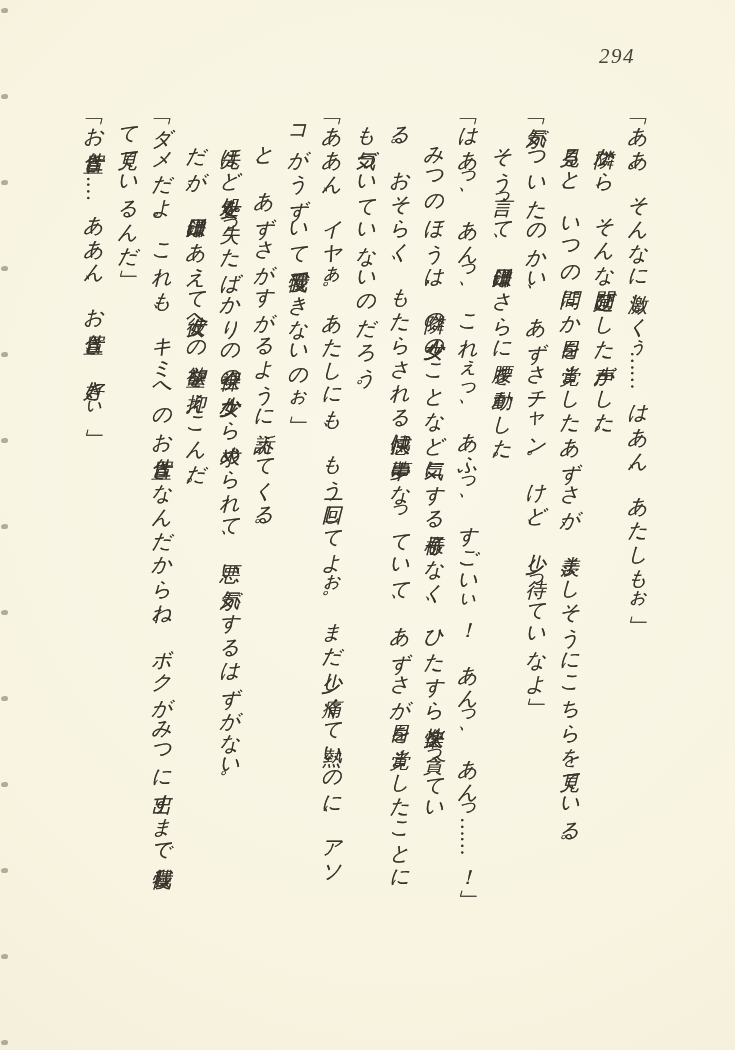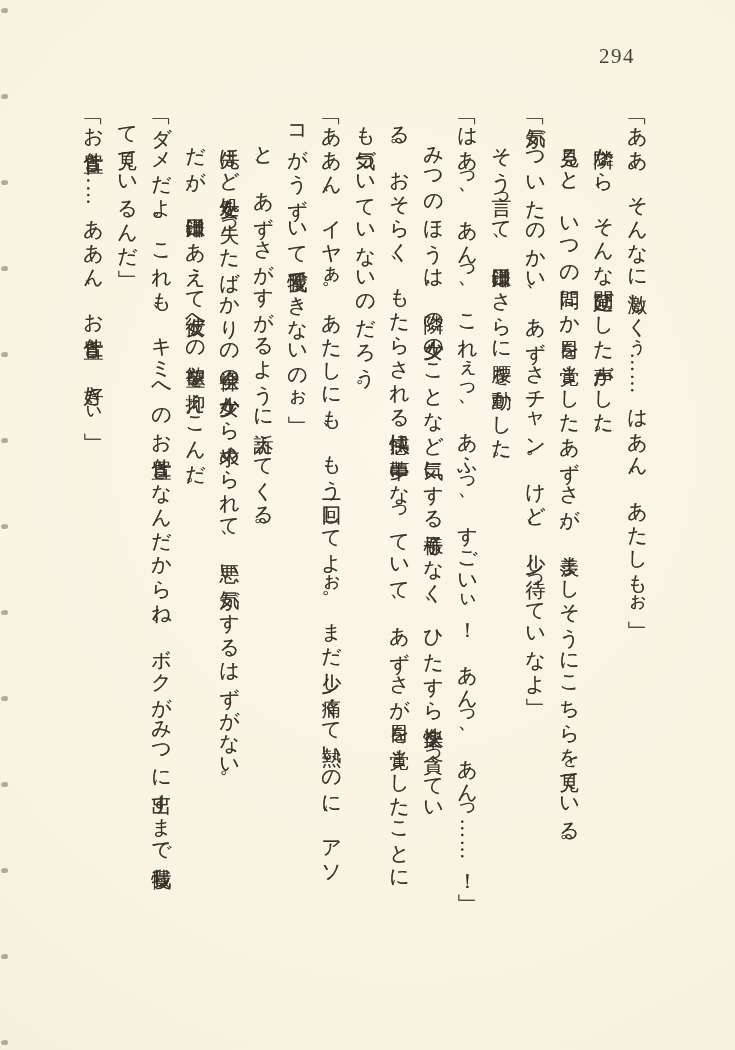--- a/index.html
+++ b/index.html
@@ -9,20 +9,21 @@
     position: relative;
     overflow: hidden;
     background: #f8f4e2;
     font-family: "Liberation Serif", serif;
   }
   .page {
     position: absolute;
     inset: 0;
     background:
       radial-gradient(ellipse 120% 90% at 55% 42%, #faf7e9 0%, #f8f4e1 55%, #f3eed8 88%, #efe9d0 100%);
+    font-style: italic;
   }
   .page-number {
     position: absolute;
     top: 44px;
     left: 599px;
     font-size: 21px;
     letter-spacing: 1.5px;
     color: #474337;
   }
   .text-block {

